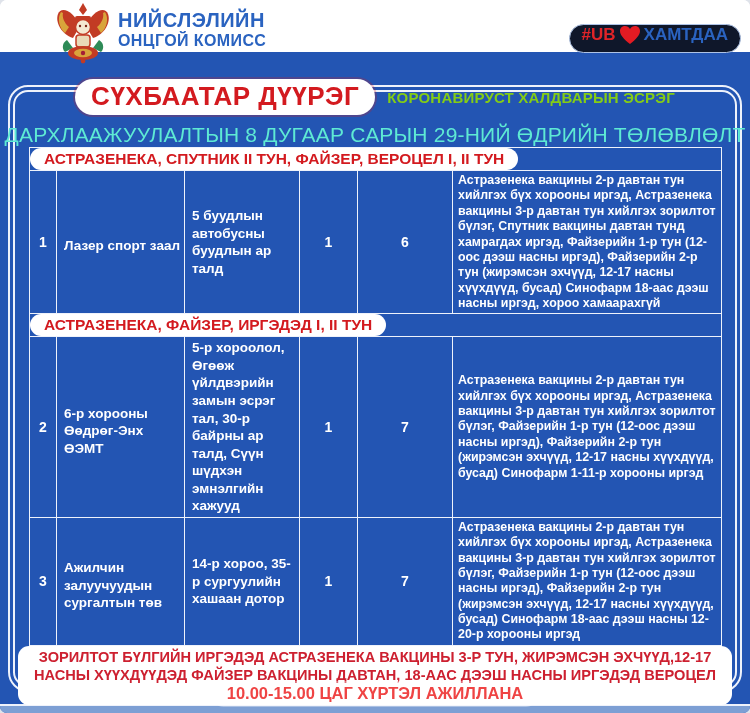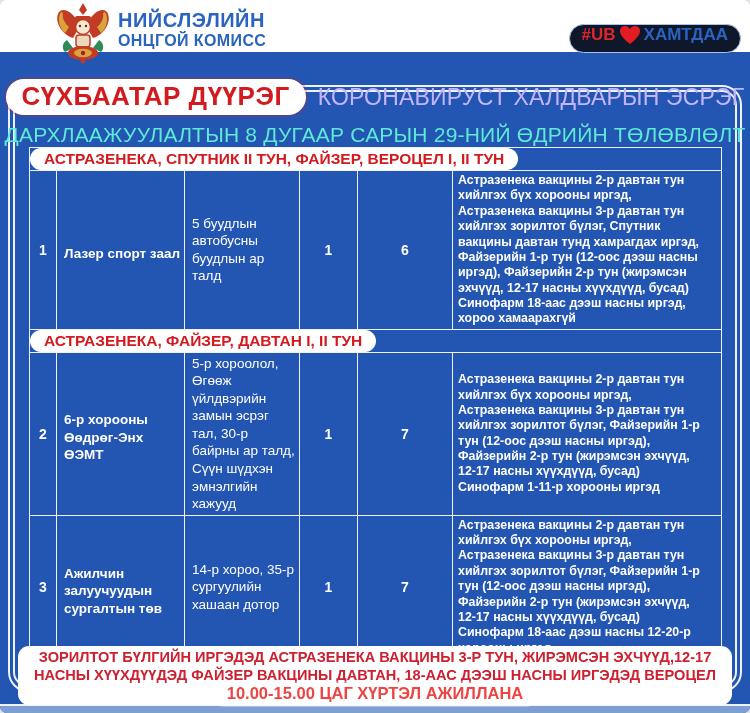--- a/index.html
+++ b/index.html
@@ -26,36 +26,36 @@
   .frame { position:absolute; left:8px; top:33px; width:734px; height:607px;
     border:2px solid #eef2fb; border-radius:20px; z-index:1; }
   .frame-inner { position:absolute; inset:3px; border:2px solid #eef2fb; border-radius:15px; }
 
   
   .title-wrap { position:absolute; left:0; top:27px; width:750px; text-align:center; z-index:2; }
   .title-line1 { display:flex; justify-content:center; align-items:center; gap:12px; }
   .district-pill { display:inline-block; background:#ffffff; border-radius:18px; padding:2px 16px 3px;
     color:#d31a1f; font-weight:bold; font-size:26px; letter-spacing:.5px;
     box-shadow:0 0 0 2px rgba(210,28,32,.25); }
-  .title-rest { color:#c4b5fd; font-weight:normal; font-size:23px; letter-spacing:.2px; }
+  .title-rest { color:#84cc16; font-weight:bold; font-size:15px; letter-spacing:.2px; }
   .title-line2 { margin-top:8px; color:#5eead4; font-weight:normal; font-size:21px; letter-spacing:.2px; }
 
   
   .vtable { position:absolute; left:29px; top:95px; width:692px; border-collapse:collapse;
     table-layout:fixed; z-index:2; }
   .vtable th, .vtable td { border:1.6px solid #eef2fb; color:#ffffff; vertical-align:middle; }
   .vtable th { font-size:13.5px; font-weight:bold; text-align:center; line-height:1.25; padding:2px; }
   .hdr-row { height:34px; }
   .banner-row { height:23px; text-align:left; }
   .banner-pill { display:inline-block; background:#ffffff; border-radius:13px; padding:0 14px 1px;
     color:#d31a1f; font-weight:bold; font-size:15.5px; line-height:21px; white-space:nowrap; }
   .c-num { text-align:center; font-size:14px; font-weight:bold; }
   .c-name { font-size:13.5px; font-weight:bold; line-height:1.3; padding:10px 4px 2px 7px; text-align:left; }
-  .c-addr { font-size:13.5px; font-weight:normal; line-height:1.3; padding:2px 2px 2px 7px; text-align:left; }
-  .c-khoroo { font-size:12.4px; font-weight:bold; line-height:1.24; padding:2px 19px 2px 5px;
+  .c-addr { font-size:13.5px; font-weight:bold; line-height:1.3; padding:2px 2px 2px 7px; text-align:left; }
+  .c-khoroo { font-size:12.4px; font-weight:bold; line-height:1.24; padding:2px 3px 2px 5px;
     text-align:left; vertical-align:middle; }
   .row-1 { height:139px; } .row-2 { height:125px; } .row-3 { height:125px; }
   .total-row { height:25px; }
   .total-row td { font-size:14px; font-weight:bold; text-align:center; }
 
   
   .note-box { position:absolute; left:18px; top:594px; width:714px; min-height:37px; background:#ffffff;
     border-radius:11px; z-index:3; display:flex; align-items:center; justify-content:center;
     padding:3px 8px; }
   .note-box .note-text { color:#cd2030; font-weight:bold; font-size:14.6px; line-height:1.22;
@@ -132,21 +132,21 @@
         <tr class="row-1">
           <td class="c-num">1</td>
           <td class="c-name">Лазер спорт заал</td>
           <td class="c-addr">5 буудлын автобусны буудлын ар талд</td>
           <td class="c-num">1</td>
           <td class="c-num">6</td>
           <td class="c-khoroo">Астразенека вакцины 2-р давтан тун хийлгэх бүх хорооны иргэд, Астразенека вакцины 3-р давтан тун хийлгэх зорилтот бүлэг, Спутник вакцины давтан тунд хамрагдах иргэд, Файзерийн 1-р тун (12-оос дээш насны иргэд), Файзерийн 2-р тун (жирэмсэн эхчүүд, 12-17 насны хүүхдүүд, бусад) Синофарм 18-аас дээш насны иргэд, хороо хамаарахгүй</td>
         </tr>
 
         <tr class="banner-row">
-          <td colspan="6"><span class="banner-pill">АСТРАЗЕНЕКА, ФАЙЗЕР, ДАВТАН I, II ТУН</span></td>
+          <td colspan="6"><span class="banner-pill">АСТРАЗЕНЕКА, ФАЙЗЕР, ИРГЭДЭД I, II ТУН</span></td>
         </tr>
 
         <tr class="row-2">
           <td class="c-num">2</td>
           <td class="c-name">6-р хорооны Өөдрөг-Энх ӨЭМТ</td>
           <td class="c-addr">5-р хороолол, Өгөөж үйлдвэрийн замын эсрэг тал, 30-р байрны ар талд, Сүүн шүдхэн эмнэлгийн хажууд</td>
           <td class="c-num">1</td>
           <td class="c-num">7</td>
           <td class="c-khoroo">Астразенека вакцины 2-р давтан тун хийлгэх бүх хорооны иргэд, Астразенека вакцины 3-р давтан тун хийлгэх зорилтот бүлэг, Файзерийн 1-р тун (12-оос дээш насны иргэд), Файзерийн 2-р тун (жирэмсэн эхчүүд, 12-17 насны хүүхдүүд, бусад) Синофарм 1-11-р хорооны иргэд</td>
         </tr>

